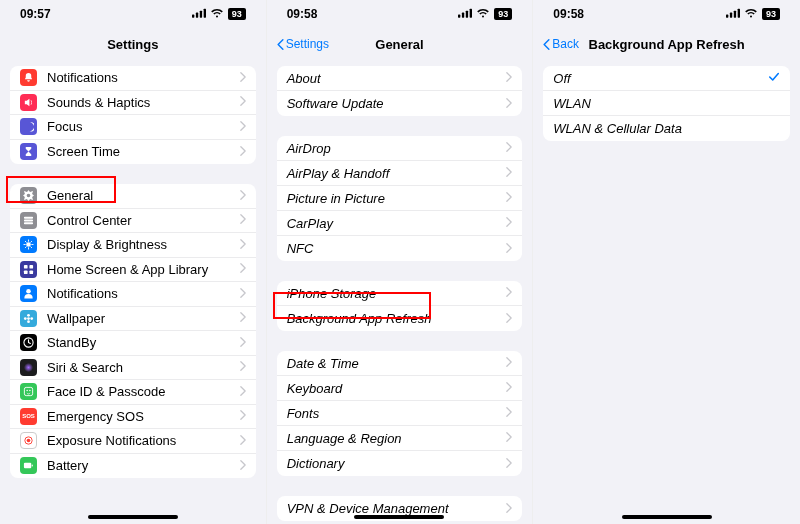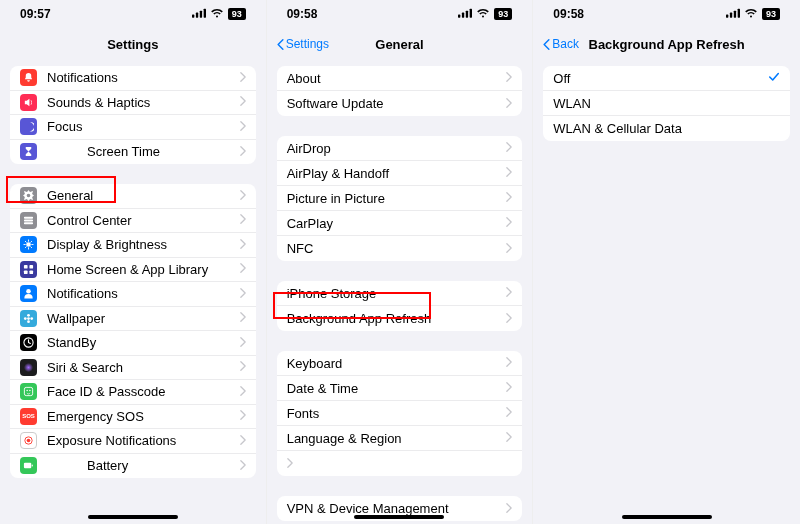--- a/index.html
+++ b/index.html
@@ -72,22 +72,22 @@
   }
   .group:first-child { margin-top: 6px; }
   .row {
     display: flex;
     align-items: center;
     height: 24.5px;
     padding: 0 10px;
     border-bottom: 0.5px solid #ebebed;
     position: relative;
   }
-  .row:last-child { border-bottom: none; gap: 40px; }
-  .row-plain { height: 25px; }
+  .row:last-child { border-bottom: none; }
+  .row-plain { height: 25px; font-style: italic; }
   .icon {
     width: 17px;
     height: 17px;
     border-radius: 4px;
     margin-right: 10px;
     flex-shrink: 0;
     display: flex;
     align-items: center;
     justify-content: center;
   }
@@ -456,48 +456,49 @@
 
     <span class="label">Background App Refresh</span>
     <span class="chev"><svg viewBox="0 0 8 14">
                 <path d="M1 1l6 6-6 6" stroke="#c7c7cc" stroke-width="1.8" fill="none" stroke-linecap="round" stroke-linejoin="round"></path>
               </svg></span>
   </div>
         </div>
         <div class="group">
           <div class="row row-plain">
 
+    <span class="label">Date &amp; Time</span>
+    <span class="chev"><svg viewBox="0 0 8 14">
+                <path d="M1 1l6 6-6 6" stroke="#c7c7cc" stroke-width="1.8" fill="none" stroke-linecap="round" stroke-linejoin="round"></path>
+              </svg></span>
+  </div>
+          <div class="row row-plain">
+
     <span class="label">Keyboard</span>
     <span class="chev"><svg viewBox="0 0 8 14">
                 <path d="M1 1l6 6-6 6" stroke="#c7c7cc" stroke-width="1.8" fill="none" stroke-linecap="round" stroke-linejoin="round"></path>
               </svg></span>
   </div>
           <div class="row row-plain">
 
-    <span class="label">Date &amp; Time</span>
-    <span class="chev"><svg viewBox="0 0 8 14">
-                <path d="M1 1l6 6-6 6" stroke="#c7c7cc" stroke-width="1.8" fill="none" stroke-linecap="round" stroke-linejoin="round"></path>
-              </svg></span>
-  </div>
-          <div class="row row-plain">
-
     <span class="label">Fonts</span>
     <span class="chev"><svg viewBox="0 0 8 14">
                 <path d="M1 1l6 6-6 6" stroke="#c7c7cc" stroke-width="1.8" fill="none" stroke-linecap="round" stroke-linejoin="round"></path>
               </svg></span>
   </div>
           <div class="row row-plain">
 
     <span class="label">Language &amp; Region</span>
     <span class="chev"><svg viewBox="0 0 8 14">
                 <path d="M1 1l6 6-6 6" stroke="#c7c7cc" stroke-width="1.8" fill="none" stroke-linecap="round" stroke-linejoin="round"></path>
               </svg></span>
   </div>
           <div class="row row-plain">
 
+    <span class="label">Dictionary</span>
     <span class="chev"><svg viewBox="0 0 8 14">
                 <path d="M1 1l6 6-6 6" stroke="#c7c7cc" stroke-width="1.8" fill="none" stroke-linecap="round" stroke-linejoin="round"></path>
               </svg></span>
   </div>
         </div>
         <div class="group">
           <div class="row row-plain">
 
     <span class="label">VPN &amp; Device Management</span>
     <span class="chev"><svg viewBox="0 0 8 14">

